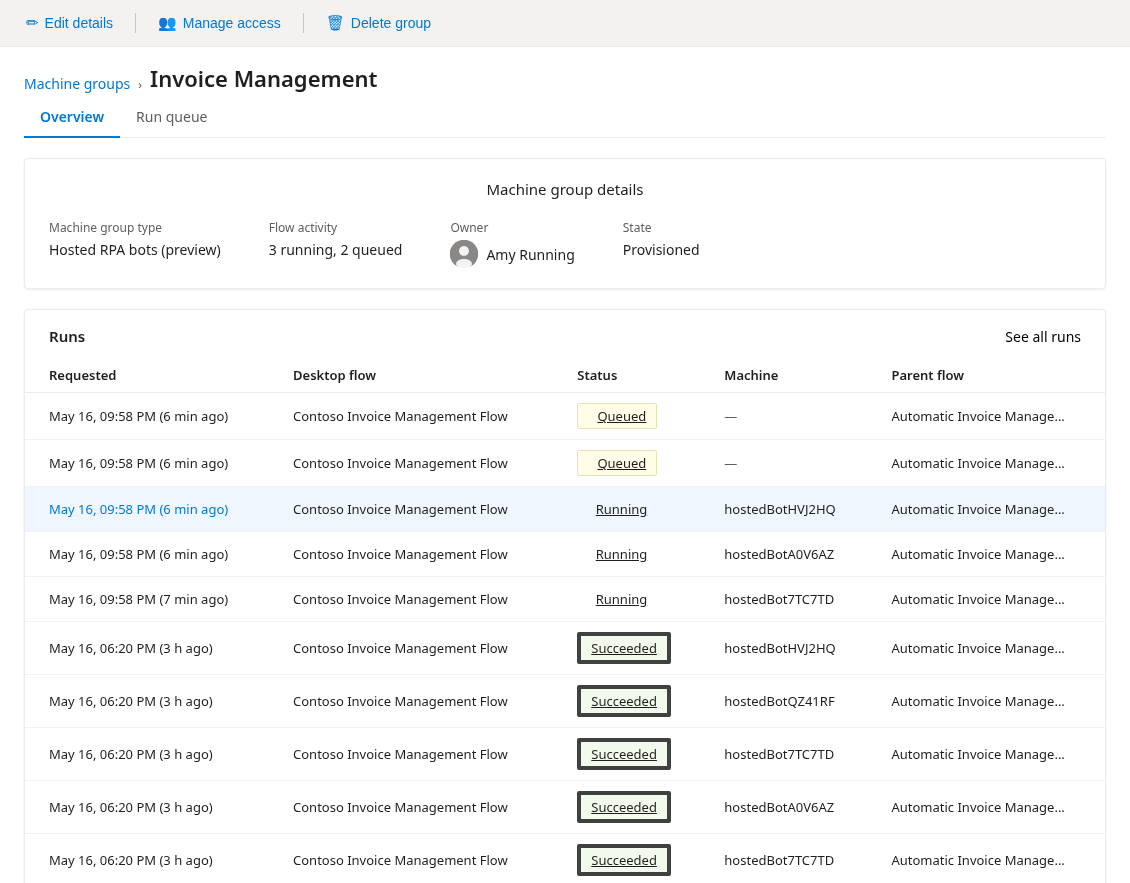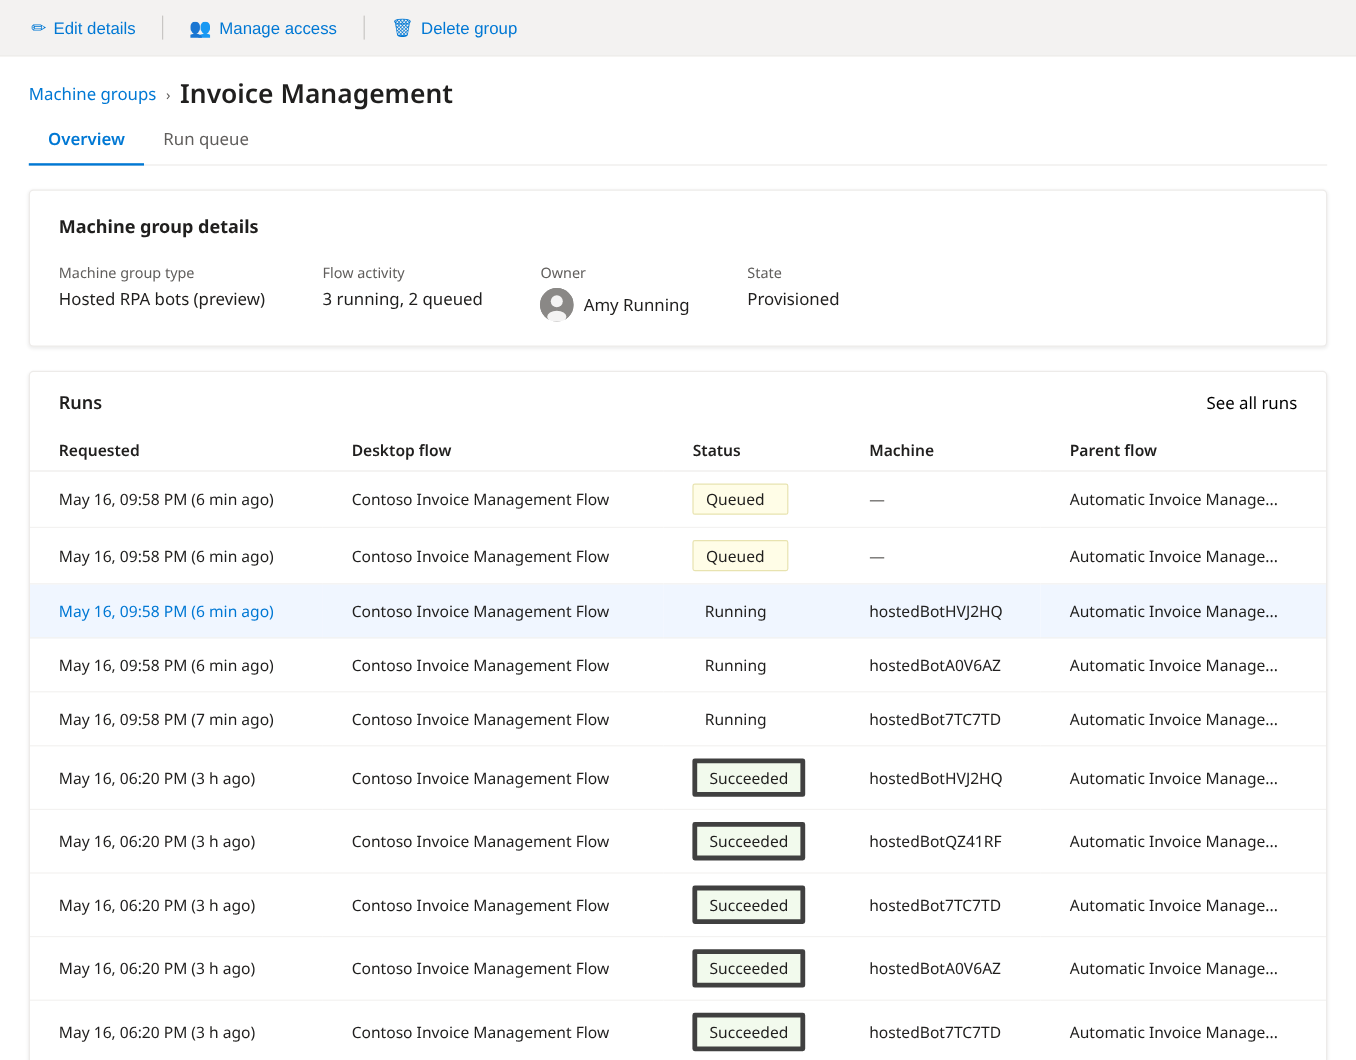--- a/index.html
+++ b/index.html
@@ -37,21 +37,21 @@
       width: 1px;
       height: 20px;
       background: #c8c6c4;
       margin: 0 4px;
     }
     .page-container {
       padding: 16px 24px;
     }
     .breadcrumb {
       display: flex;
-      align-items: center;
+      align-items: flex-end;
       gap: 8px;
       margin-bottom: 4px;
       font-size: 14px;
     }
     .breadcrumb-link {
       color: #0078d4;
       cursor: pointer;
       text-decoration: none;
     }
     .breadcrumb-sep {
@@ -89,23 +89,24 @@
     }
     .card {
       border: 1px solid #edebe9;
       border-radius: 4px;
       padding: 20px 24px;
       margin-bottom: 20px;
       background: #fff;
       box-shadow: 0 1px 3px rgba(0,0,0,0.07);
     }
     .card-title {
-      font-weight: 700;
+      font-weight: 400;
       font-size: 15px;
       margin-bottom: 20px;
+      text-align: center;
     }
     .details-grid {
       display: flex;
       gap: 48px;
       align-items: flex-start;
     }
     .detail-item {
       display: flex;
       flex-direction: column;
       gap: 4px;
@@ -183,21 +184,22 @@
     .runs-table tr.highlighted {
       background: #f0f6ff;
     }
     .status-badge {
       display: inline-block;
       padding: 3px 10px;
       border-radius: 2px;
       font-size: 13px;
       font-weight: 400;
       min-width: 80px;
-      text-align: left;
+      text-align: right;
+      text-decoration: underline;
     }
     .status-queued {
       background: #fffde7;
       color: #201f1e;
       border: 1px solid #e8e3b0;
     }
     .status-running {
       color: #201f1e;
       background: transparent;
     }

